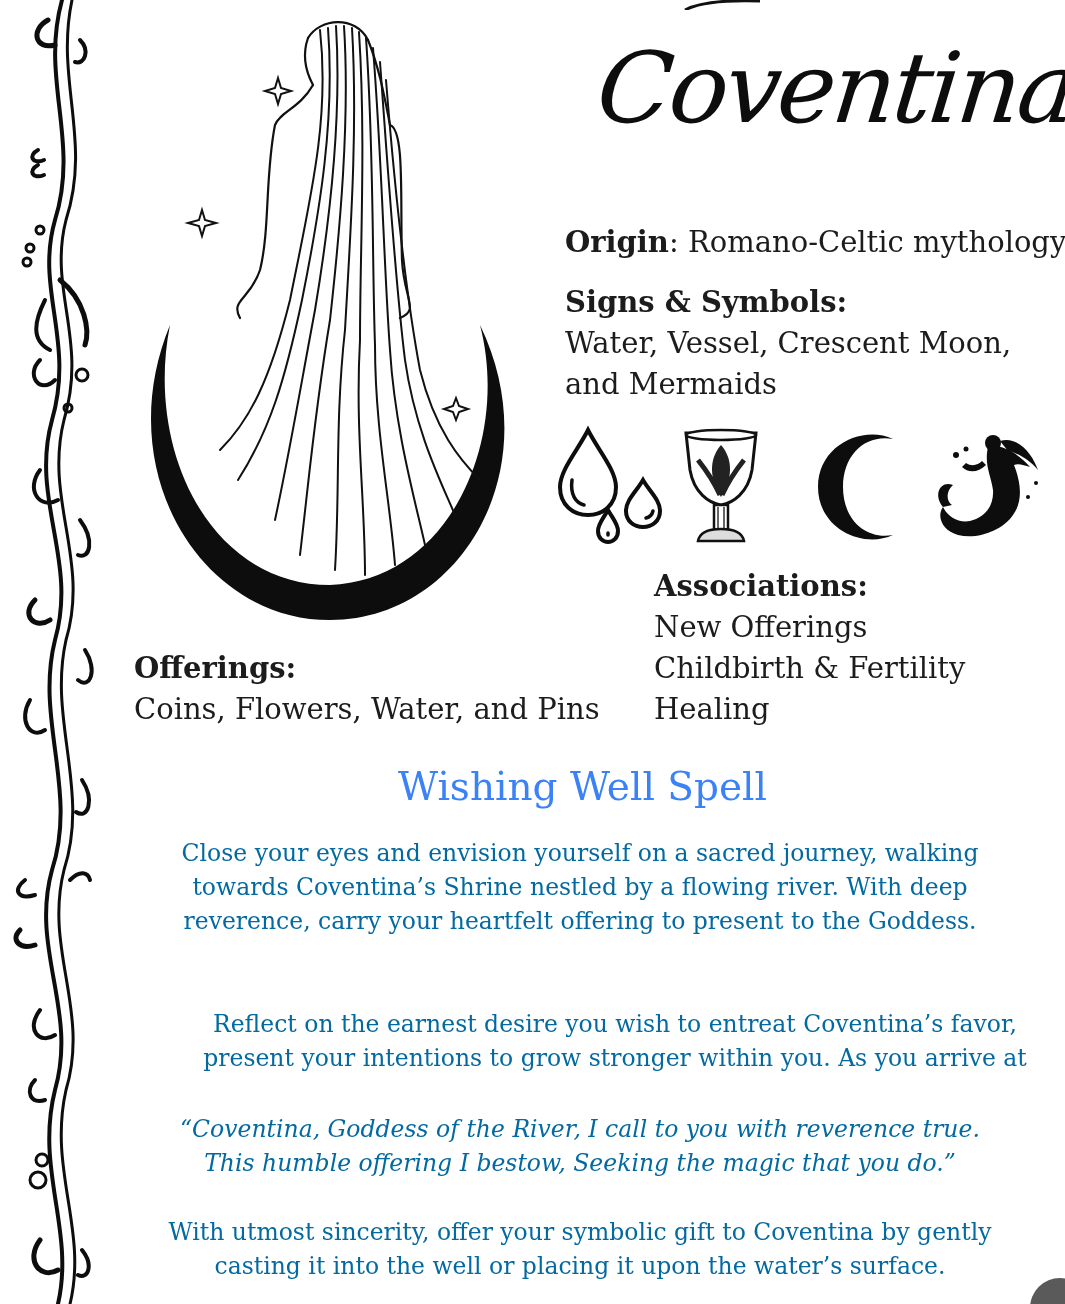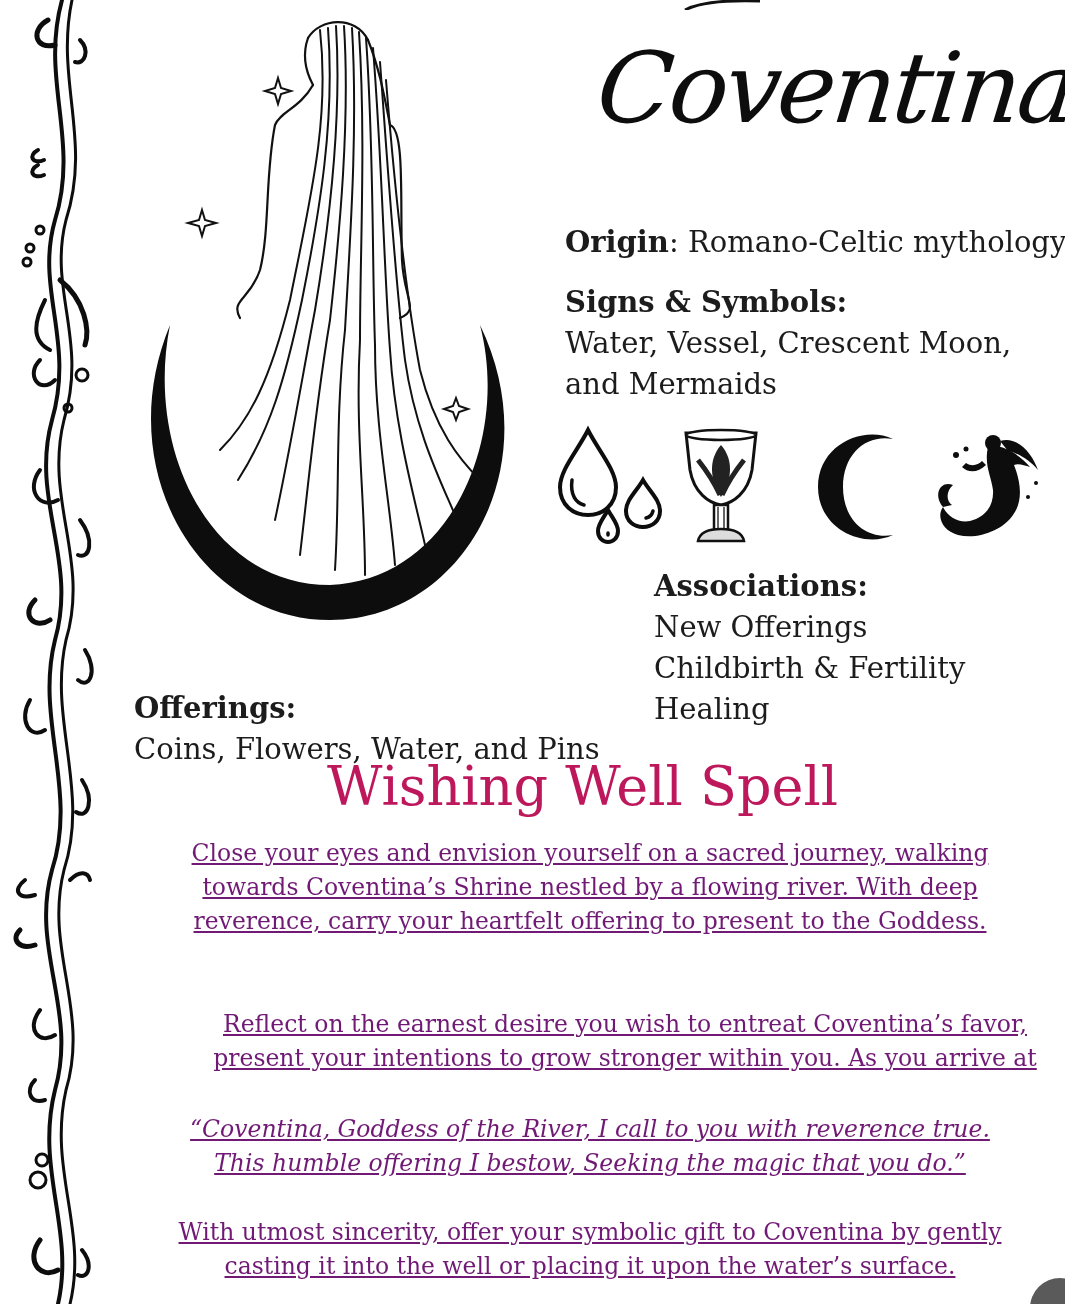--- a/index.html
+++ b/index.html
@@ -20,28 +20,28 @@
     font-size:98px; line-height:160px; color:#0d0d0d;
     letter-spacing:-3px; transform:skewX(-6deg);
   }
   #top-swash { left:680px; top:0; width:120px; height:10px; }
   .label { font-weight:bold; }
   .txt { font-size:29px; line-height:41px; color:#1c1c1c; white-space:nowrap; }
   #origin { left:565px; top:222px; }
   #signs { left:565px; top:282px; }
   #symbols-row { left:548px; top:425px; width:500px; height:120px; }
   #assoc { left:654px; top:566px; }
-  #offer { left:134px; top:648px;margin-top:40px; }
+  #offer { left:134px; top:648px; }
   #spell-title {
     left:0; width:1065px; top:752px; text-align:center; padding-left:100px; box-sizing:border-box;
-    font-size:54px; line-height:70px; color:#be185d;
+    font-size:39px; line-height:70px; color:#3b82f6;
   }
   .para {
-    left:170px; width:840px; text-align:center;
-    font-size:23.5px; line-height:34px; color:#701a75;text-decoration:underline;
+    left:160px; width:840px; text-align:center;
+    font-size:23.5px; line-height:34px; color:#0369a1;
   }
   #p1 { top:836px; }
   #p2 { top:1007px;margin-left:35px; }
   #chant { top:1112px; font-style:italic; }
   #p3 { top:1215px; }
   #corner { left:1030px; top:1278px; width:60px; height:60px; border-radius:50%; background:#5a5a5a; }
   .line { display:block; }
 </style>
 </head>
 <body>

